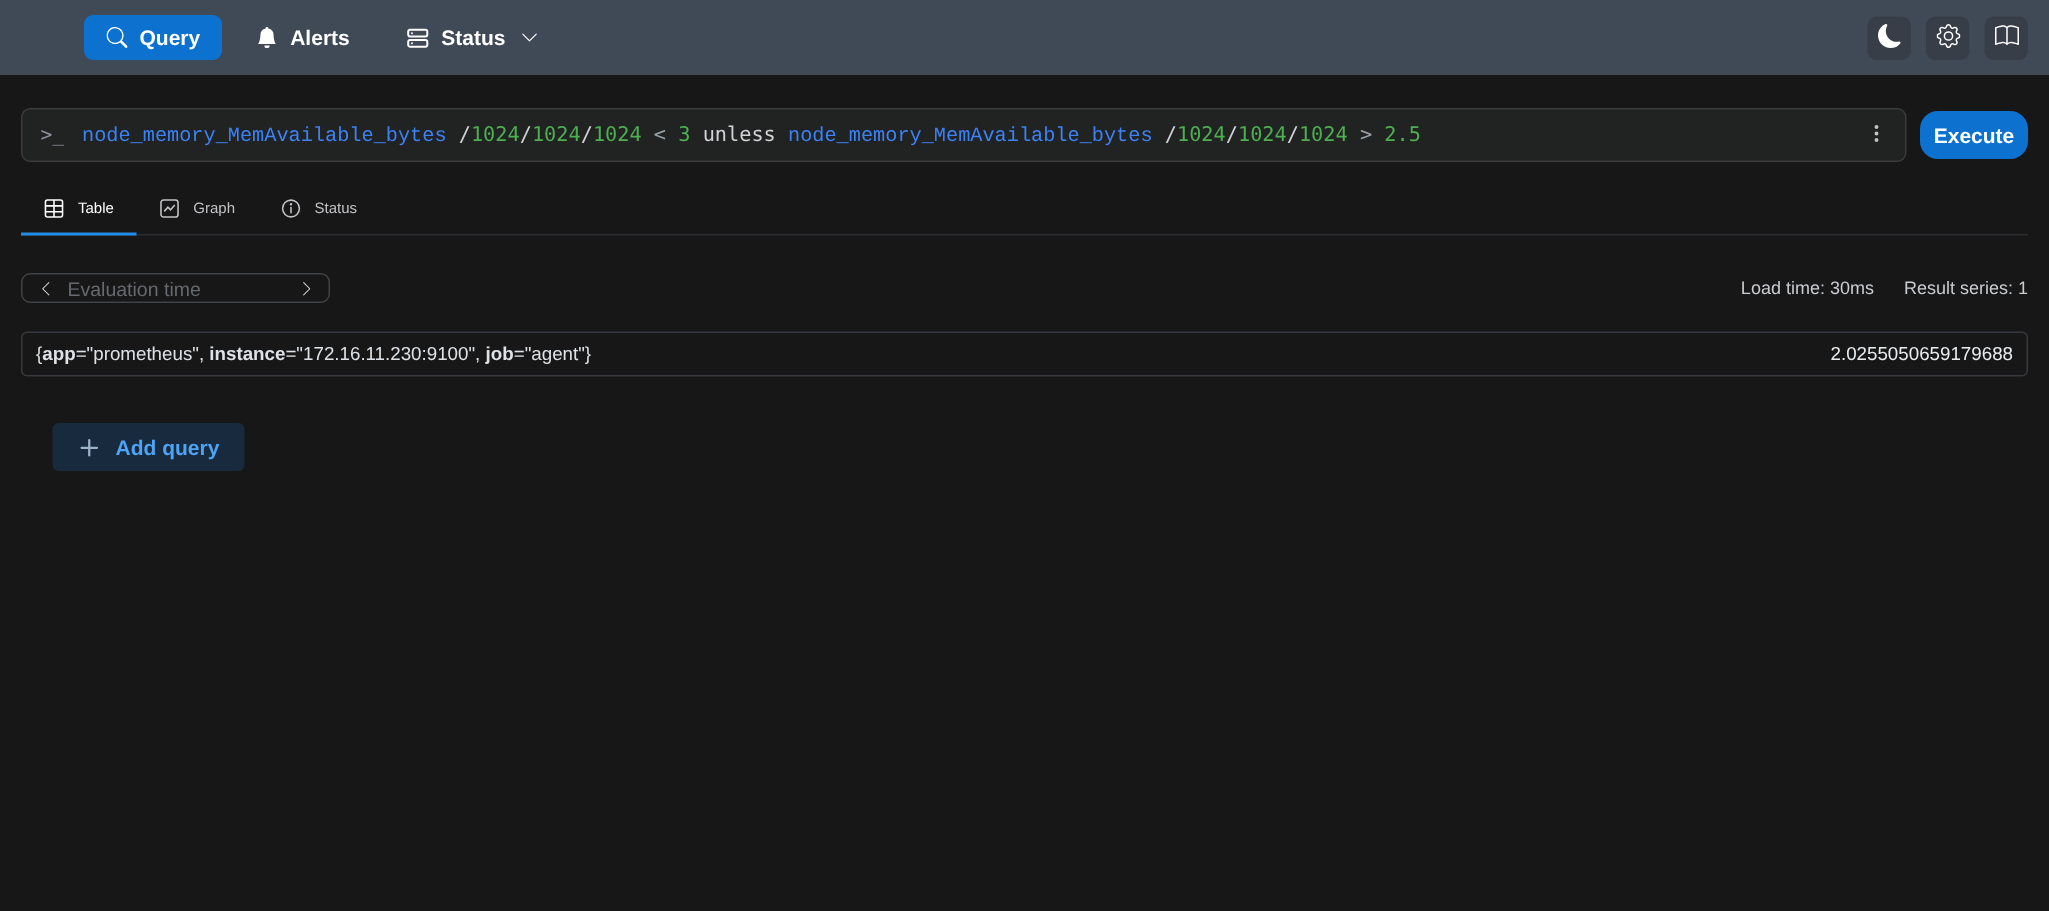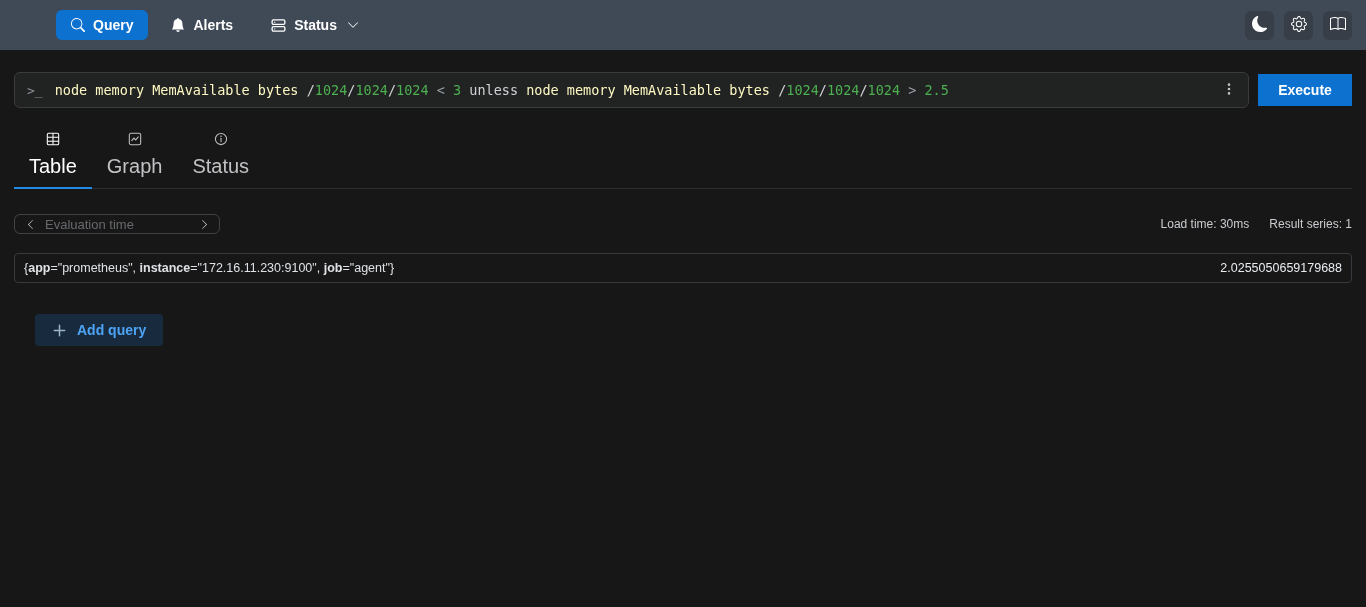--- a/index.html
+++ b/index.html
@@ -50,45 +50,44 @@
     padding: 0 6px 0 12px; cursor: text;
   }
   .prompt {
     font-family: "DejaVu Sans Mono", monospace;
     color: #8a9097; font-size: 13px; margin-right: 12px; user-select: none;
   }
   .expr {
     flex: 1; font-family: "DejaVu Sans Mono", monospace;
     font-size: 13.5px; white-space: pre; overflow: hidden;
   }
-  .tok-metric  { color: #fef9c3; }
+  .tok-metric  { color: #3b82f6; font-family: Liberation Mono, monospace; }
   .tok-punct   { color: #d0d3d6; }
   .tok-number  { color: #4caf50; }
   .tok-op      { color: #9aa3a9; }
   .tok-keyword { color: #d0d3d6; }
   .kebab-btn {
     background: transparent; border: none; color: #c1c2c5;
     width: 26px; height: 28px; border-radius: 4px; cursor: pointer;
     display: flex; align-items: center; justify-content: center;
   }
   .execute-btn {
-    width: 94px; height: 32px; background: #0d72cf; border: none;
-    border-radius: 0; color: #ffffff; font-size: 14px; font-weight: 700;
+    width: 72px; height: 32px; background: #0d72cf; border: none;
+    border-radius: 12px; color: #ffffff; font-size: 14px; font-weight: 700;
     cursor: pointer; font-family: "Liberation Sans", sans-serif;
   }
 
   
   .tabs { margin-top: 18px; display: flex; border-bottom: 1px solid #2c2e31; }
   .tab {
     display: flex; align-items: center; gap: 9px;
     padding: 6px 15px 9px 15px; background: transparent; border: none;
-    color: #c1c2c5; font-size: 20px; cursor: pointer;
+    color: #c1c2c5; font-size: 10px; cursor: pointer;
     border-bottom: 2px solid transparent; margin-bottom: -1px;
     font-family: "Liberation Sans", sans-serif;
-    flex-direction: column;
   }
   .tab.active { color: #ffffff; border-bottom-color: #228be6; }
   .tab svg { display: block; }
 
   
   .eval-row { margin-top: 25px; display: flex; align-items: center; justify-content: space-between; }
   .eval-time {
     width: 206px; height: 20px;
     border: 1px solid #3f4245; border-radius: 6px; background: transparent;
     display: flex; align-items: center;

